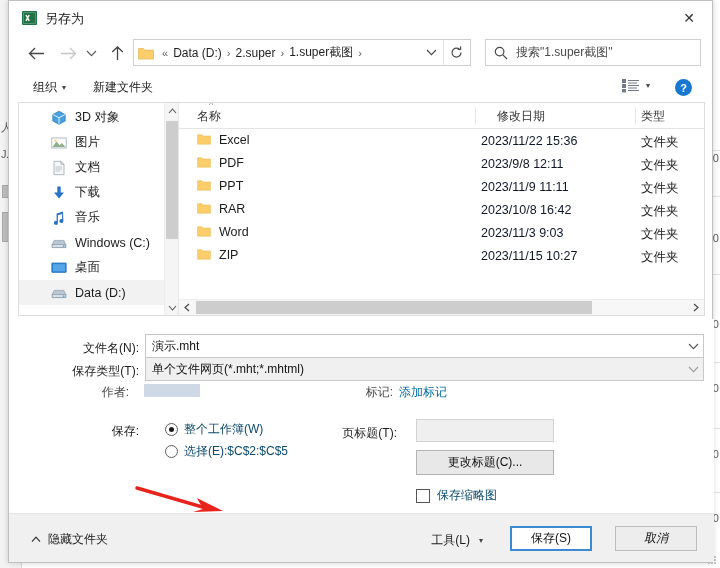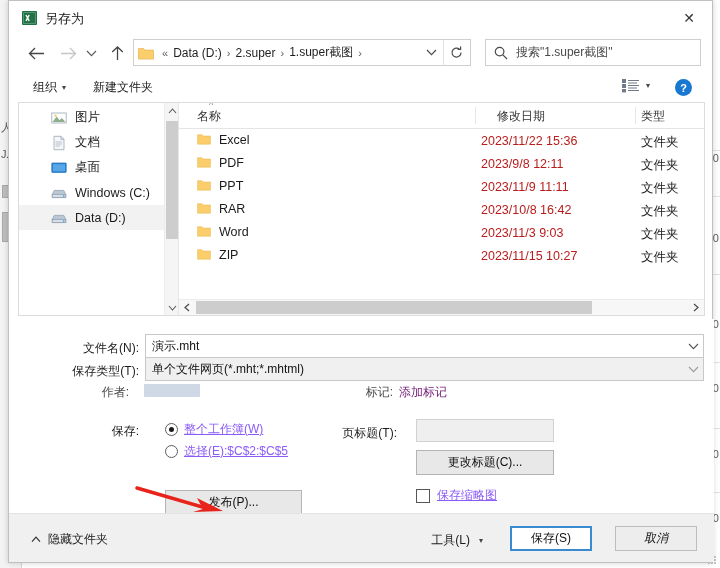--- a/index.html
+++ b/index.html
@@ -163,21 +163,21 @@
   }
   .col-h .sortmark { position: absolute; top: -8px; left: 50%; font-size: 9px; color: #888; }
   #colh-name { left: 18px; }
   #colh-date { left: 302px; margin-left: 16px; }
   #colh-type { left: 462px; }
   .col-divider { position: absolute; top: 4px; width: 1px; height: 17px; background: #e7e7e7; }
 
   .file-rows { position: absolute; left: 0; top: 27px; right: 0; }
   .file-row { height: 23px; position: relative; font-size: 12.5px; color: #1b1b1b; }
   .fr-name { position: absolute; left: 18px; top: 3px; display: flex; align-items: flex-start; gap: 8px; }
-  .fr-date { position: absolute; left: 302px; top: 4px; color: #b91c1c; }
+  .fr-date { position: absolute; left: 302px; top: 4px; color: #0f172a; }
   .fr-type { position: absolute; left: 462px; top: 4px; color: #222; }
   .folder-ico { width: 14px; height: 12px; }
 
   .hscroll {
     position: absolute; left: 0; right: 0; bottom: 0; height: 16px;
     background: #f7f7f7; border-top: 1px solid #ececec;
   }
   .hs-arrow {
     position: absolute; top: 0; width: 16px; height: 15px; color: #5a5a5a;
     display: flex; align-items: center; justify-content: center; font-size: 9px;
@@ -195,32 +195,32 @@
   }
   .combo .arrow {
     position: absolute; right: 0; top: 0; bottom: 0; width: 20px;
     display: flex; align-items: center; justify-content: center; font-size: 9px; color: #555;
   }
   .combo.gray { background: #f0f0f0; }
 
   .redacted {
     position: absolute; height: 13px; width: 56px; background: #cfd9e6; border-radius: 1px;
   }
-  .link { color: #701a75; }
+  .link { color: #0369a1; }
 
   .radio-row { position: absolute; display: flex; align-items: center; gap: 6px; font-size: 12px; }
   .radio {
     width: 13px; height: 13px; border-radius: 50%;
     border: 1px solid #5d5d5d; background: #fff; position: relative; flex: 0 0 auto;
   }
   .radio.on::after {
     content: ""; position: absolute; left: 3px; top: 3px; width: 5px; height: 5px;
     border-radius: 50%; background: #1b1b1b;
   }
-  .radio-lbl-blue { color: #8b5cf6; text-decoration: underline; }
+  .radio-lbl-blue { color: #0c4a6e; }
 
   .btn {
     position: absolute; background: #e8e8e8; border: 1px solid #b4b4b4;
     font-size: 12px; color: #111; display: flex; align-items: center; justify-content: center;
   }
   .btn.primary { background: #fff; border: 2px solid #3a8ad1; }
   .btn.plain { background: #ededed; border: 1px solid #bdbdbd; }
 
   .field-ro {
     position: absolute; background: #efefef; border: 1px solid #d2d2d2; height: 23px;
@@ -373,20 +373,27 @@
       <span class="tb-caret">▾</span>
     </div>
     <div id="tb-help">?</div>
   </div>
 
   <div class="browser">
 
     <div class="nav-pane">
       <div class="nav-list">
 
+        <div class="nav-item">
+          <svg class="nav-ico" viewBox="0 0 16 16">
+            <path d="M8 1.3 L14.2 4.5 V11 L8 14.4 L1.8 11 V4.5 Z" fill="#4aa0dd" stroke="#2a7bb8" stroke-width=".7"></path>
+            <path d="M1.8 4.5 L8 7.7 L14.2 4.5 M8 7.7 V14.4" stroke="#ffffff" stroke-width=".8" fill="none"></path>
+          </svg>
+          <span>3D 对象</span>
+        </div>
 
 
         <div class="nav-item">
           <svg class="nav-ico" viewBox="0 0 16 16">
             <rect x="0.8" y="3" width="14.4" height="10" fill="#ffffff" stroke="#9aa7b4" stroke-width=".8"></rect>
             <path d="M1.5 12 L5.6 6.6 L8.6 10.2 L10.8 8 L14.5 12 Z" fill="#8fae8a"></path>
             <circle cx="4.5" cy="5.6" r="1.2" fill="#f2d06b"></circle>
           </svg>
           <span>图片</span>
         </div>
@@ -395,37 +402,49 @@
           <svg class="nav-ico" viewBox="0 0 16 16">
             <path d="M3 1.3 h7 l3 3 v10.4 h-10 z" fill="#f4f6f8" stroke="#9aa7b4" stroke-width=".8"></path>
             <path d="M10 1.3 v3 h3" fill="none" stroke="#9aa7b4" stroke-width=".8"></path>
             <g stroke="#aab6c2" stroke-width=".8">
                 <path d="M4.6 7H11M4.6 9H11M4.6 11H9"></path>
               </g>
           </svg>
           <span>文档</span>
         </div>
 
-
-
         <div class="nav-item">
           <svg class="nav-ico" viewBox="0 0 16 16">
-            <rect x="0.8" y="3" width="14.4" height="9.4" rx=".6" fill="#2f86d6" stroke="#1f6bb0" stroke-width=".7"></rect>
-            <rect x="2" y="4.2" width="12" height="7" fill="#56a6e8"></rect>
-          </svg>
-          <span>桌面</span>
+            <path d="M6.3 1.4h3.4v6.2h3.3L8 13.6 3 7.6h3.3z" fill="#2a73c6"></path>
+          </svg>
+          <span>下载</span>
+        </div>
+
+        <div class="nav-item">
+          <svg class="nav-ico" viewBox="0 0 16 16">
+            <path d="M12 1.6 L5.6 3.6 V11 a2 2 0 1 0 1.3 1.9 V5.2 l4.2-1.3 V9.1 a2 2 0 1 0 1.3 1.9 Z" fill="#2a73c6"></path>
+          </svg>
+          <span>音乐</span>
         </div>
 
         <div class="nav-item">
           <svg class="nav-ico" viewBox="0 0 16 16">
             <path d="M1.2 9.6 L3.2 5.4 h9.6 l2 4.2 v3 h-13.6 z" fill="#b9c6d4" stroke="#8d9bab" stroke-width=".7"></path>
             <rect x="1.2" y="9.6" width="13.6" height="3" fill="#d7e0e9" stroke="#8d9bab" stroke-width=".7"></rect>
             <circle cx="12.7" cy="11.1" r=".9" fill="#4aa3e0"></circle>
           </svg>
           <span>Windows (C:)</span>
+        </div>
+
+        <div class="nav-item">
+          <svg class="nav-ico" viewBox="0 0 16 16">
+            <rect x="0.8" y="3" width="14.4" height="9.4" rx=".6" fill="#2f86d6" stroke="#1f6bb0" stroke-width=".7"></rect>
+            <rect x="2" y="4.2" width="12" height="7" fill="#56a6e8"></rect>
+          </svg>
+          <span>桌面</span>
         </div>
 
         <div class="nav-item selected">
           <svg class="nav-ico" viewBox="0 0 16 16">
             <path d="M1.2 9.6 L3.2 5.4 h9.6 l2 4.2 v3 h-13.6 z" fill="#b9c6d4" stroke="#8d9bab" stroke-width=".7"></path>
             <rect x="1.2" y="9.6" width="13.6" height="3" fill="#d7e0e9" stroke="#8d9bab" stroke-width=".7"></rect>
             <circle cx="12.7" cy="11.1" r=".9" fill="#4aa3e0"></circle>
           </svg>
           <span>Data (D:)</span>
         </div>
@@ -574,21 +593,20 @@
 
     <div class="radio-row" style="left:156px; top:102px">
       <span class="radio on"></span>
       <span class="radio-lbl-blue">整个工作簿(W)</span>
     </div>
     <div class="radio-row" style="left:156px; top:124px">
       <span class="radio"></span>
       <span class="radio-lbl-blue">选择(E):$C$2:$C$5</span>
     </div>
 
-    <div class="btn" id="btn-publish" style="left:156px; top:171px; width:137px; height:25px">发布(P)...</div>
 
     <div class="lbl" style="left:322px; top:106px; width:66px">页标题(T):</div>
     <div class="field-ro" style="left:407px; top:100px; width:138px"></div>
     <div class="btn" style="left:407px; top:131px; width:138px; height:25px">更改标题(C)...</div>
 
     <div class="checkbox-row" style="left:407px; top:168px">
       <span class="cbox"></span>
       <span class="radio-lbl-blue">保存缩略图</span>
     </div>
   </div>

